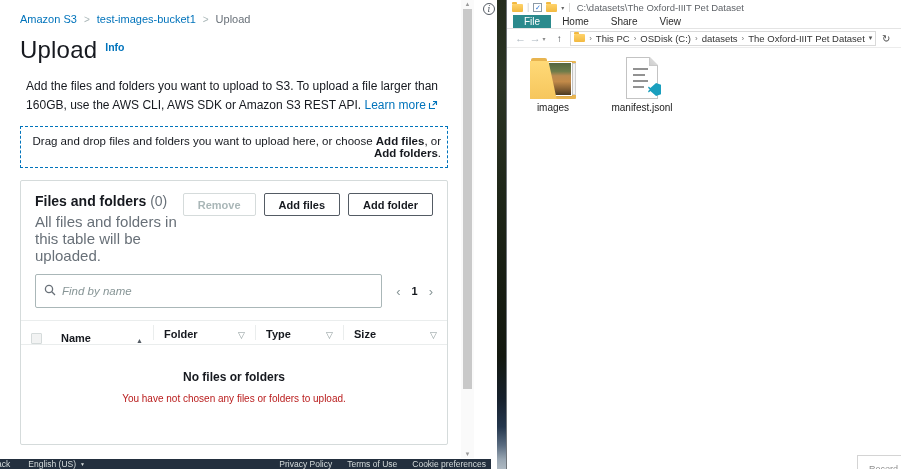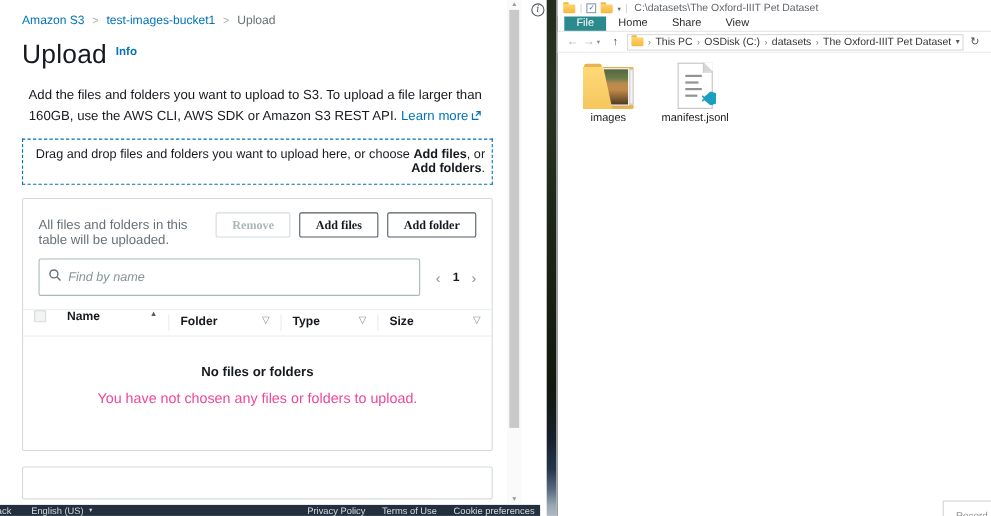--- a/index.html
+++ b/index.html
@@ -25,49 +25,49 @@
   .ext-icon { vertical-align:-1px; margin-left:2px; }
 
   .dropzone { margin-top:11px; border:1px dashed #0073bb; padding:8px 6px; text-align:right; font-size:11.5px; color:#16191f; background:#fff; }
   .dropzone b { font-weight:bold; }
 
   .card { margin-top:12px; border:1px solid #d5dbdb; border-radius:2px; background:#fff; }
 
   .card-head { display:flex; justify-content:space-between; align-items:flex-start; padding:12px 14px 0 14px; }
   .card-h2 { font-size:14px; font-weight:bold; }
   .count { color:#687078; font-weight:normal; }
-  .card-sub { font-size:12px; color:#687078; margin-top:4px; }
+  .card-sub { font-size:15px; color:#687078; margin-top:4px; }
   .head-actions { display:flex; gap:8px; }
-  .btn { height:23px; padding:0 14px; background:#fff; border:1px solid #545b64; border-radius:2px; font-family:Liberation Serif, serif; font-size:11px; font-weight:bold; color:#16191f; cursor:pointer; white-space:nowrap; }
+  .btn { height:23px; padding:0 14px; background:#fff; border:1px solid #545b64; border-radius:2px; font-family:Liberation Sans, sans-serif; font-size:11px; font-weight:bold; color:#16191f; cursor:pointer; white-space:nowrap; }
   .btn.disabled { border-color:#d5dbdb; color:#aab7b8; }
 
   .search-row { display:flex; align-items:center; padding:10px 14px 0 14px; }
   .search-box { flex:1; height:24px; border:1px solid #aab7b8; border-radius:2px; display:flex; align-items:center; padding:16px 8px; gap:6px; background:#fff; }
   .search-box input { border:none; outline:none; flex:1; font-size:11.5px; font-family:"Liberation Sans",sans-serif; color:#16191f; background:transparent; }
   .search-box input::placeholder { color:#879596; font-style:italic; }
   .pager { display:flex; align-items:center; gap:11px; margin-left:14px; font-size:12px; }
   .pg-arrow { color:#879596; font-size:13px; cursor:pointer; }
   .pg-num { font-weight:bold; color:#16191f; font-size:11px; }
 
   .thead { display:flex; align-items:stretch; border-top:1px solid #eaeded; border-bottom:1px solid #eaeded; margin-top:12px; height:25px; font-size:11px; font-weight:bold; color:#16191f; }
-  .th { display:flex; align-items:flex-start; justify-content:space-between; padding:0 10px; }
+  .th { display:flex; align-items:flex-end; justify-content:space-between; padding:0 10px; }
   .th + .th { border-left:0; }
   .th.col-folder,.th.col-type,.th.col-size { border-left:1px solid #eaeded; margin:4px 0; padding:0 10px; }
   .th.cb { width:30px; justify-content:center; padding:0; }
   .th.col-name { width:102px; }
   .th.col-folder { width:102px; }
   .th.col-type { width:88px; }
   .th.col-size { flex:1; }
   .hd-cb { width:11px; height:11px; border:1px solid #d5dbdb; background:#f2f3f3; border-radius:1px; }
   .sort-asc { font-size:7px; color:#545b64; }
   .sort-dsc { font-size:9px; color:#879596; font-weight:normal; }
 
   .empty { text-align:center; padding:25px 0 40px 0; }
   .empty-title { font-size:12px; font-weight:bold; }
-  .empty-sub { font-size:13px; color:#ec4899; margin-top:9px; }
+  .empty-sub { font-size:10px; color:#b91c1c; margin-top:9px; }
 
   .dest-card { margin-top:14px; }
   .card-title-bar { padding:9px 14px; font-size:13px; font-weight:bold; border-bottom:1px solid #eaeded; background:#fafafa; }
   .dest-body { padding:12px 14px 16px 14px; }
 
   
   .scrollbar { position:absolute; left:461px; top:0; width:13px; height:458px; background:#fafafa; }
   .sb-up { position:absolute; top:0; left:0; width:13px; text-align:center; font-size:6px; color:#9a9a9a; line-height:9px; cursor:pointer; }
   .sb-thumb { position:absolute; top:9px; left:2px; width:9px; height:380px; background:#c9c9c9; cursor:pointer; }
   .sb-down { position:absolute; bottom:1px; left:0; width:13px; text-align:center; font-size:6px; color:#9a9a9a; cursor:pointer; }
@@ -103,21 +103,21 @@
   .navbar { height:19px; display:flex; align-items:center; padding:0 5px 0 6px; border-bottom:1px solid #ececec; background:#fff; }
   .nav-back,.nav-fwd { color:#aab4bd; font-size:11px; width:15px; text-align:center; cursor:pointer; }
   .nav-hist { color:#8a8a8a; font-size:6px; width:9px; cursor:pointer; }
   .nav-up { color:#3f4448; font-size:10px; width:16px; text-align:center; cursor:pointer; }
   .addr { flex:1; height:15px; border:1px solid #d9d9d9; background:#fff; display:flex; align-items:center; padding:0 3px; gap:4px; font-size:9.5px; color:#333; margin-left:3px; cursor:text; }
   .addr .csep { color:#777; font-size:8px; }
   .addr .crumb { white-space:nowrap; cursor:pointer; }
   .addr-caret { margin-left:auto; color:#555; font-size:7px; cursor:pointer; }
   .refresh { width:20px; text-align:center; color:#4a4a4a; font-size:10px; cursor:pointer; }
 
-  .files-area { padding:9px 0 0 15px; display:flex; gap:17px; }
+  .files-area { padding:9px 0 0 15px; display:flex; gap:27px; }
   .tile { width:62px; display:flex; flex-direction:column; align-items:center; cursor:pointer; }
   .tile-label { font-size:10px; color:#1b1b1b; margin-top:3px; }
 
   .folder-cat { width:46px; height:42px; position:relative; }
   .fc-tab { position:absolute; top:1px; left:1px; width:16px; height:5px; background:#e8b44f; border-radius:2px 2px 0 0; }
   .fc-back { position:absolute; top:4px; left:0; right:0; bottom:0; background:#e9b551; border-radius:1px; }
   .fc-strip { position:absolute; top:6px; right:0; width:4px; height:32px; background:#f3f3f3; border:1px solid #cfcfcf; }
   .fc-photo { position:absolute; top:5px; right:4px; width:24px; height:34px; background:#fff; padding:1px; box-shadow:0 0 1px rgba(0,0,0,.35); }
   .fc-photo-in { width:100%; height:100%; background:linear-gradient(180deg,#55663f 0%,#6d7c4a 26%,#b98a50 40%,#c28a49 58%,#7d5a31 84%,#4a3a22 100%); }
   .fc-front { position:absolute; left:0; top:4px; bottom:0; width:100%; background:linear-gradient(180deg,#ffd977,#f6c65d); clip-path:polygon(0 0,40% 0,58% 100%,0 100%); border-radius:1px; }
@@ -156,20 +156,21 @@
           </svg></span>
     </p>
 
     <div class="dropzone">
       <span>Drag and drop files and folders you want to upload here, or choose </span><b>Add files</b><span>, or </span><b>Add folders</b><span>.</span>
     </div>
 
     <section class="card">
       <div class="card-head">
         <div>
+          <div class="card-h2"><span>Files and folders</span> <span class="count">(0)</span></div>
           <div class="card-sub">All files and folders in this table will be uploaded.</div>
         </div>
         <div class="head-actions">
           <button class="btn disabled">Remove</button>
           <button class="btn">Add files</button>
           <button class="btn">Add folder</button>
         </div>
       </div>
 
       <div class="search-row">

